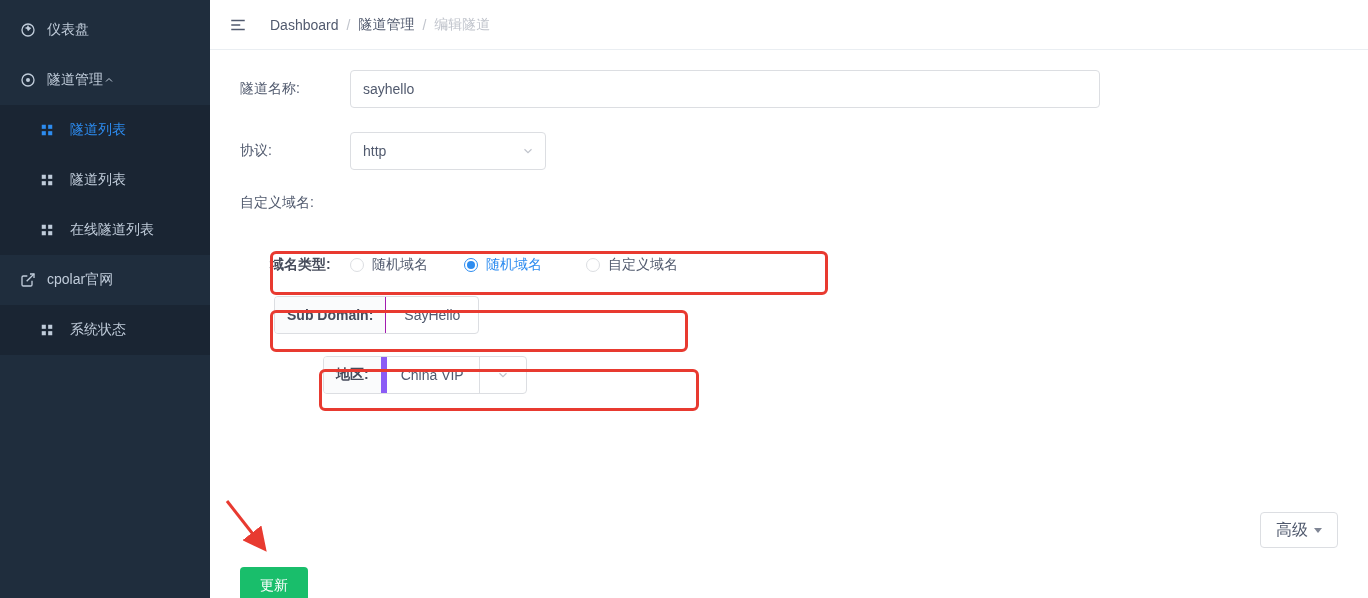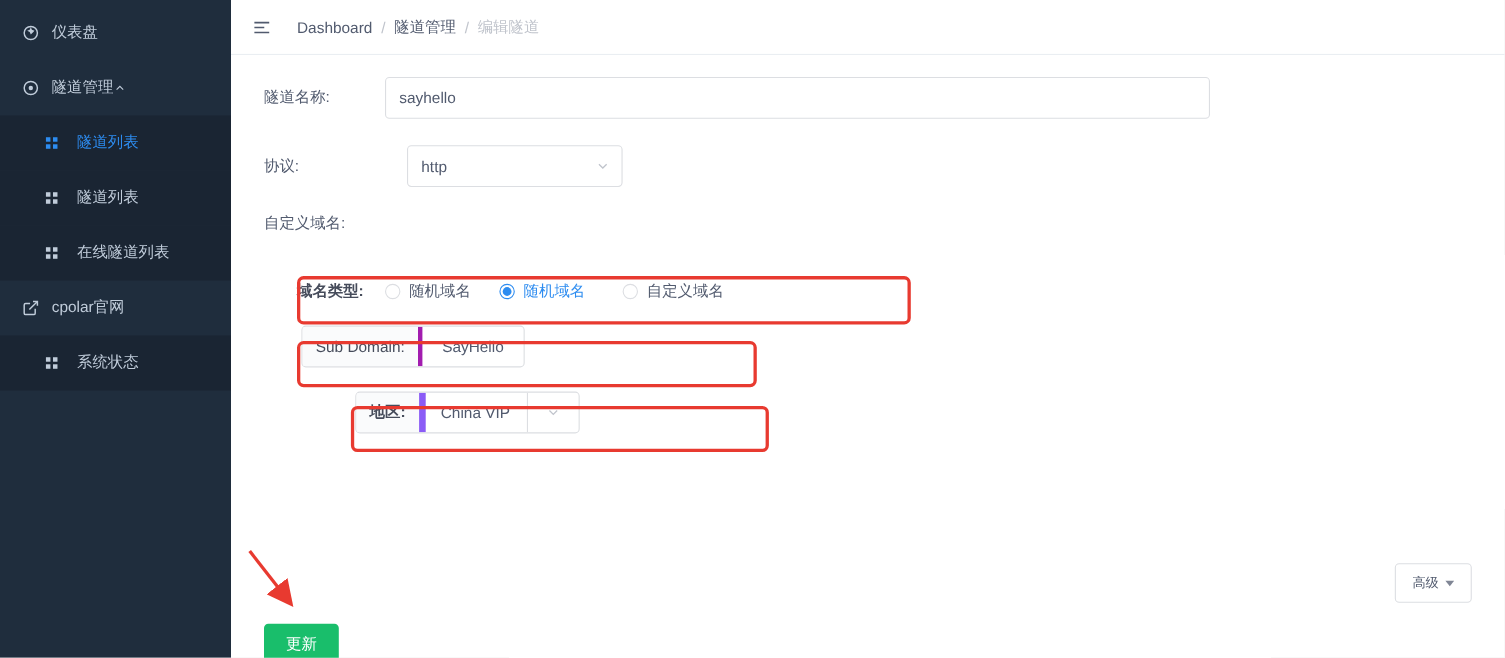--- a/index.html
+++ b/index.html
@@ -122,32 +122,31 @@
       align-items: center;
       width: 196px;
       height: 38px;
       padding: 0 44px 0 12px;
       border: 1px solid #dcdee2;
       border-radius: 4px;
       background: #fff;
       cursor: pointer;
       font-size: 14px;
       color: #515a6e;
-      margin-left: 20px;
     }
     .select .arrow {
       position: absolute;
       right: 10px;
       top: 50%;
       transform: translateY(-50%);
       width: 14px;
       height: 14px;
     }
     
-    .radio-group { display: flex; align-items: center; gap: 26px; }
+    .radio-group { display: flex; align-items: center; gap: 36px; }
     .radio-item { display: flex; align-items: center; cursor: pointer; }
     .radio-circle {
       width: 14px;
       height: 14px;
       border: 1px solid #dcdee2;
       border-radius: 50%;
       margin-right: 8px;
       position: relative;
       flex-shrink: 0;
     }
@@ -186,22 +185,22 @@
       border-radius: 4px;
       height: 38px;
       background: #fff;
       overflow: hidden;
     }
     .subdomain-label {
       padding: 0 12px;
       height: 100%;
       display: flex;
       align-items: center;
-      border-right: 4px solid #a21caf;
-      font-weight: 400;
+      border-right: 1px solid #a21caf;
+      font-weight: 700;
       color: #464c5b;
       background: #fafbfc;
     }
     .subdomain-value {
       padding: 0 18px;
       height: 100%;
       display: flex;
       align-items: center;
       color: #515a6e;
     }
@@ -241,21 +240,21 @@
     .advanced-btn {
       display: inline-flex;
       align-items: center;
       height: 36px;
       padding: 0 15px;
       border: 1px solid #dcdee2;
       border-radius: 4px;
       background: #fff;
       cursor: pointer;
       color: #515a6e;
-      font-size: 12px;
+      font-size: 16px;
       position: absolute;
       right: 30px;
       top: 462px;
     }
     .advanced-btn .tri {
       margin-left: 6px;
       width: 0; height: 0;
       border-left: 4px solid transparent;
       border-right: 4px solid transparent;
       border-top: 5px solid #808695;

